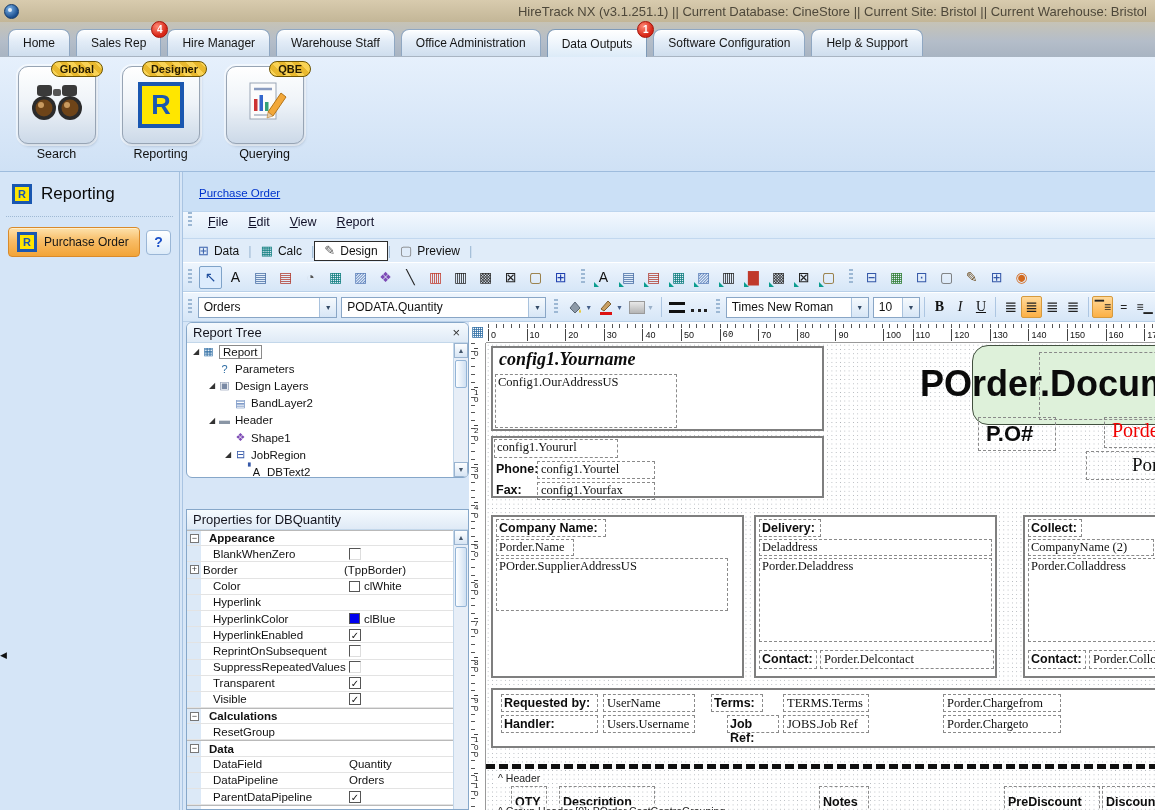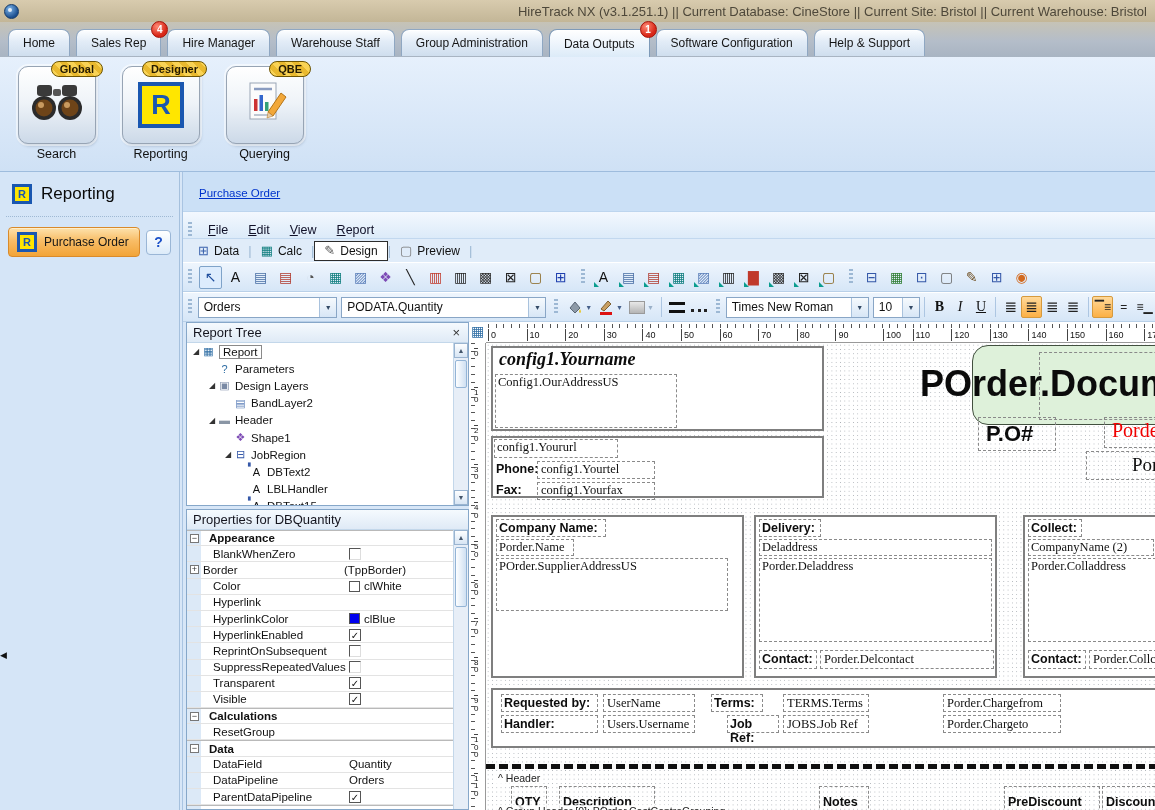--- a/index.html
+++ b/index.html
@@ -63,21 +63,21 @@
   .help-btn{width:25px;height:25px;border:1px solid #9ab6d6;border-radius:4px;
     background:linear-gradient(#ffffff,#dcebf9);display:flex;align-items:center;justify-content:center;
     color:#1a50c8;font-weight:bold;font-size:14px;cursor:pointer;}
   .collapse-arrow{position:absolute;left:0;top:478px;font-size:9px;color:#111;}
 
   
   .main{position:absolute;left:182px;top:172px;width:973px;height:638px;background:#d7e6f7;border-left:1px solid #a9c4e2;}
   .linkbar{position:absolute;left:0;top:0;right:0;height:40px;background:#cbe0f6;border-bottom:1px solid #bdd5ee;}
   .polink{position:absolute;left:16px;top:15px;font-size:11.5px;color:#0033cc;text-decoration:underline;cursor:pointer;}
   .menubar{position:absolute;left:0;top:40px;right:0;height:27px;
-    background:linear-gradient(#f3f8fe,#dcebf9);border-bottom:1px solid #c2d8ef;display:flex;align-items:flex-end;}
+    background:linear-gradient(#f3f8fe,#dcebf9);border-bottom:1px solid #c2d8ef;display:flex;align-items:flex-start;}
   .grip{width:4px;height:16px;margin:0 6px 0 5px;
     background:repeating-linear-gradient(180deg,#9db8d4 0 2px,transparent 2px 4px);}
   .menu-item{padding:0 10px;font-size:12.5px;color:#101028;cursor:pointer;}
   .menu-item u{text-decoration:underline;}
   .doctabs{position:absolute;left:0;top:67px;right:0;height:23px;background:#e0ecf9;display:flex;align-items:center;padding-left:6px;}
   .doctab{display:flex;align-items:center;gap:5px;height:20px;padding:0 9px;font-size:12px;color:#111;cursor:pointer;}
   .doctab .ticon{font-size:13px;line-height:13px;}
   .doctab.active{background:#fff;border:1.5px solid #2d2d2d;}
   .dsep{color:#9db8d4;font-size:13px;}
 
@@ -99,21 +99,21 @@
   .cbtn{height:22px;display:flex;align-items:center;border:1px solid transparent;padding:0 2px;cursor:pointer;}
   .cbtn .dd{font-size:7px;color:#46608a;margin-left:2px;}
   .fmt{width:22px;height:22px;display:flex;align-items:center;justify-content:center;
     font-family:"Liberation Serif",serif;font-size:14px;color:#111;cursor:pointer;border:1px solid transparent;border-radius:2px;}
   .fmt.on{background:linear-gradient(#ffd99a,#fcb045);border:1px solid #d69a3d;}
   .alines{display:inline-block;font-size:15px;color:#222;line-height:12px;}
 
   
   .workspace{position:absolute;left:0;top:150px;right:0;bottom:0;}
   .panel{position:absolute;left:3px;width:283px;background:#fff;border:1px solid #86a7c9;overflow:hidden;}
-  .treepanel{top:0;height:184px;}
+  .treepanel{top:0;height:156px;border-radius:6px;}
   .propspanel{top:187px;bottom:0;}
   .phead{height:20px;background:linear-gradient(#f5fafe,#dfeaf6);border-bottom:1px solid #c3d7ea;
     display:flex;align-items:center;padding:0 6px;font-size:13px;color:#15151f;}
   .phead .ptitle{flex:1;}
   .pclose{font-size:13px;color:#333;cursor:pointer;padding:0 2px;}
   .treebody{position:absolute;left:0;top:20px;right:15px;bottom:0;overflow:hidden;}
   .titem{height:17.2px;display:flex;align-items:center;font-size:11.5px;color:#111;cursor:pointer;white-space:nowrap;}
   .texp{width:10px;font-size:8px;color:#333;text-align:center;}
   .ticn{width:15px;text-align:center;font-size:11px;margin-right:3px;position:relative;}
   .ticn.dbmark:before{content:"▘";position:absolute;left:-1px;top:-3px;font-size:7px;color:#3558a8;}
@@ -181,21 +181,21 @@
           <span class="tab-label">Sales Rep</span>
           <span class="badge">4</span>
         </div>
         <div class="tab">
           <span class="tab-label">Hire Manager</span>
         </div>
         <div class="tab">
           <span class="tab-label">Warehouse Staff</span>
         </div>
         <div class="tab">
-          <span class="tab-label">Group Administration</span>
+          <span class="tab-label">Office Administration</span>
         </div>
         <div class="tab active">
           <span class="tab-label">Data Outputs</span>
           <span class="badge">1</span>
         </div>
         <div class="tab">
           <span class="tab-label">Software Configuration</span>
         </div>
         <div class="tab">
           <span class="tab-label">Help &amp; Support</span>
@@ -623,21 +623,21 @@
       <div class="canvas">
         <div class="corner">▦</div>
         <div class="hruler" id="hruler">
             <div class="hticks"></div>
             <span class="hnum" style="left: 2px;">0</span>
             <span class="hnum" style="left: 40.6px;">10</span>
             <span class="hnum" style="left: 79.2px;">20</span>
             <span class="hnum" style="left: 117.8px;">30</span>
             <span class="hnum" style="left: 156.4px;">40</span>
             <span class="hnum" style="left: 195px;">50</span>
-            <span class="hnum" style="left: 233.6px;">60</span>
+            <span class="hnum" style="left: 233.6px; font-family: Liberation Mono, monospace;">60</span>
             <span class="hnum" style="left: 272.2px;">70</span>
             <span class="hnum" style="left: 310.8px;">80</span>
             <span class="hnum" style="left: 349.4px;">90</span>
             <span class="hnum" style="left: 388px; margin-left: 9px;">100</span>
             <span class="hnum" style="left: 426.6px;">110</span>
             <span class="hnum" style="left: 465.2px;">120</span>
             <span class="hnum" style="left: 503.8px;">130</span>
             <span class="hnum" style="left: 542.4px;">140</span>
             <span class="hnum" style="left: 581px;">150</span>
             <span class="hnum" style="left: 619.6px;">160</span>

